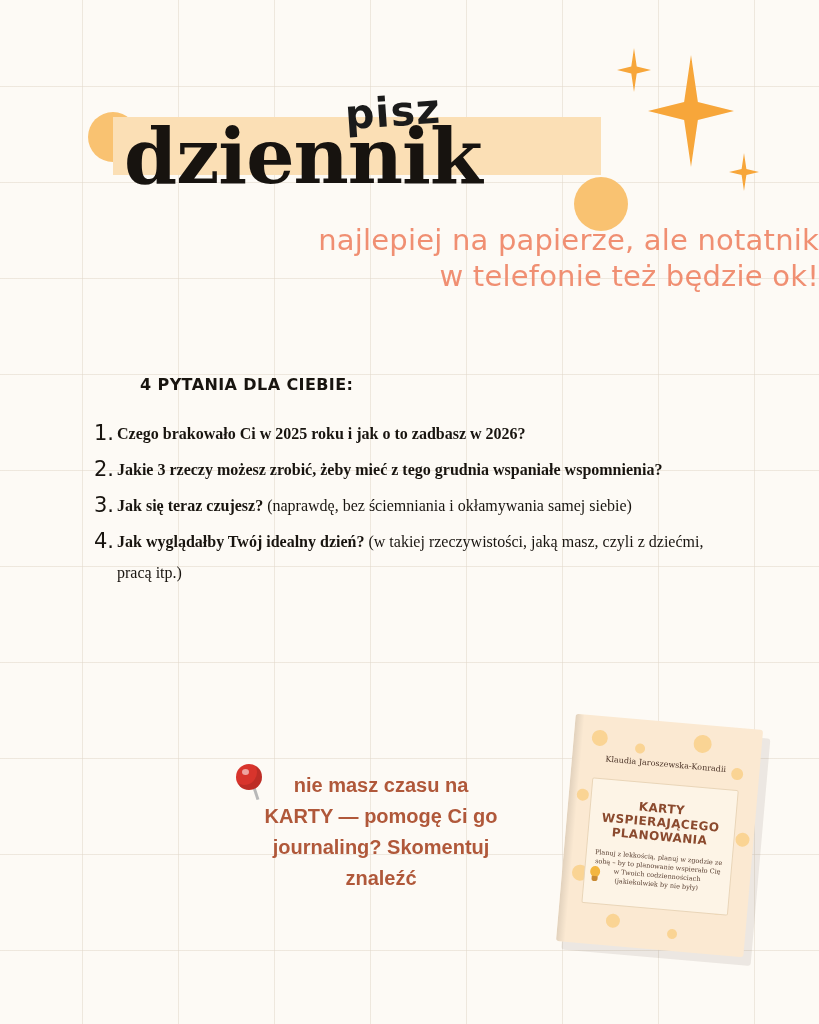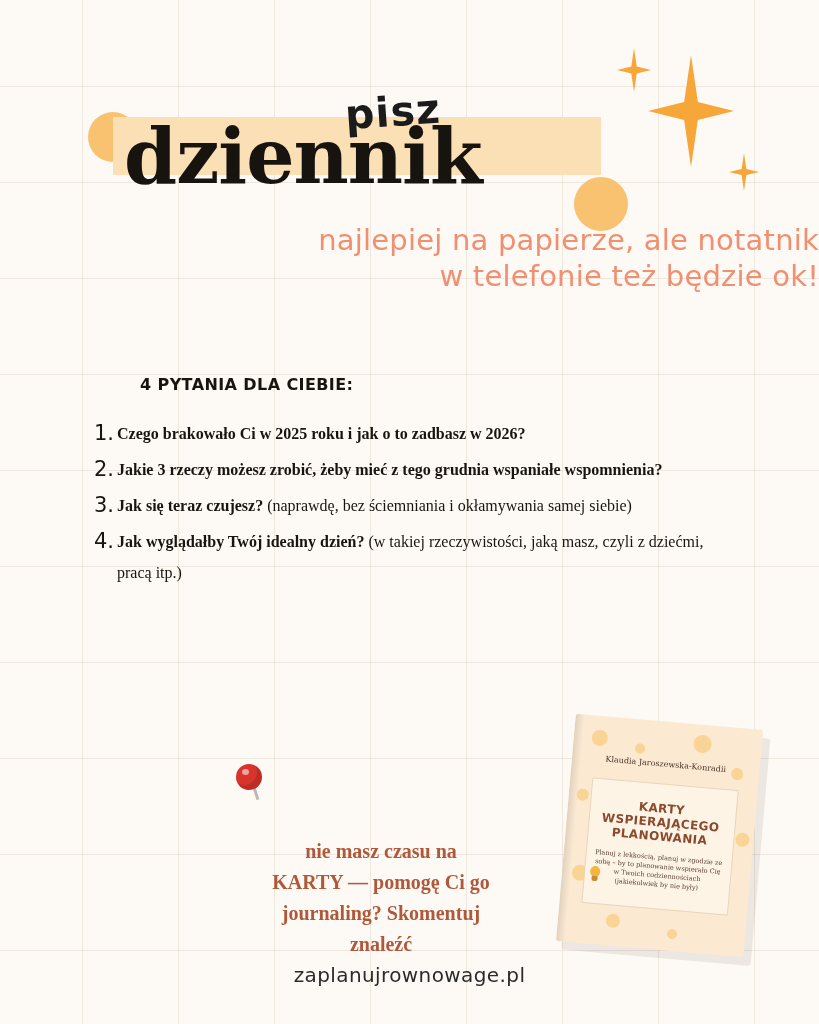--- a/index.html
+++ b/index.html
@@ -180,24 +180,24 @@
     width: 3px;
     height: 16px;
     background: #b8b8b8;
     transform: rotate(-18deg);
   }
 
   
   .promo {
     position: absolute;
     left: 206px;
-    top: 836px;
+    top: 770px;
     width: 350px;
     text-align: center;
-    font-family: Liberation Serif, serif;
+    font-family: Liberation Sans, sans-serif;
     font-weight: 700;
     font-size: 20px;
     line-height: 31px;
     color: #b0583a;
   }
 
   
   .book {
     position: absolute;
     left: 565px;
@@ -398,15 +398,14 @@
       </div>
       <div class="book-sub">Planuj z lekkością, planuj w zgodzie ze sobą – by to planowanie wspierało Cię w Twoich codziennościach (jakiekolwiek by nie były)</div>
       <div class="bulb">
         <div class="bulb-glass"></div>
         <div class="bulb-base"></div>
       </div>
       <div class="book-spine"></div>
     </div>
   </div>
 
-  <div class="footer">zaplanujrownowage.pl</div>
 
 </div>
 
 </body></html>

